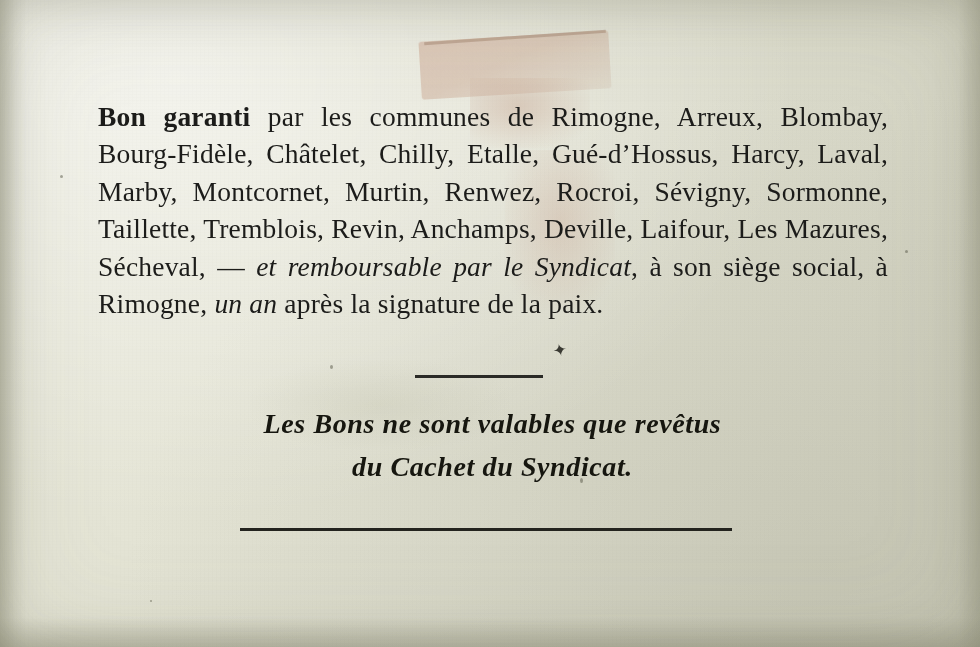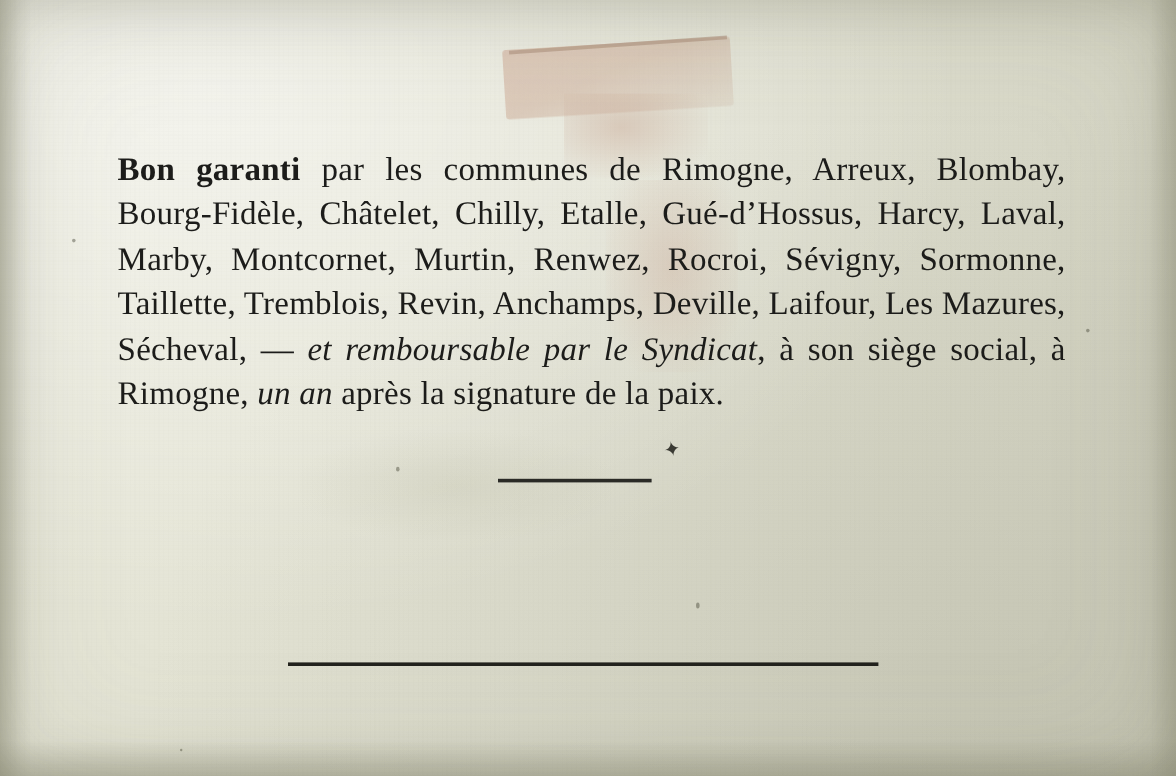--- a/index.html
+++ b/index.html
@@ -111,21 +111,20 @@
     left: 250px; top: 360px;
     width: 260px; height: 90px;
     background: radial-gradient(ellipse at 50% 50%, rgba(180,180,155,0.22) 0%, rgba(180,180,155,0) 75%);
     pointer-events: none;
   }
 
   .content {
     position: absolute;
     inset: 0;
     padding: 0;
-    margin-top: 24px;
   }
 
   .para {
     position: absolute;
     left: 98px;
     top: 70px;
     width: 790px;
     color: #1c1c1a;
     font-size: 27.5px;
     line-height: 37.5px;
@@ -223,20 +222,24 @@
   <div class="stain-c"></div>
 
   <div class="content">
 
     <p class="para"><span class="lead">Bon garanti</span><span> par les communes de Rimogne, Arreux, Blombay, Bourg-Fidèle, Châtelet, Chilly, Etalle, Gué-d’Hossus, Harcy, Laval, Marby, Montcornet, Murtin, Renwez, Rocroi, Sévigny, Sormonne, Taillette, Tremblois, Revin, Anchamps, Deville, Laifour, Les Mazures, Sécheval, </span><span class="emdash">— </span><span class="ital">et remboursable par le Syndicat</span><span>, à son siège social, à Rimogne, </span><span class="ital">un an</span><span> après la signature de la paix.</span></p>
 
     <div class="mark-star">✦</div>
 
     <div class="rule-short"></div>
 
+    <div class="notice">
+      <div>Les Bons ne sont valables que revêtus</div>
+      <div>du Cachet du Syndicat.</div>
+    </div>
 
     <div class="rule-long"></div>
 
 
     <span class="speck" style="left:60px; top:175px; width:3px; height:3px;"></span>
     <span class="speck" style="left:330px; top:365px; width:3px; height:4px;"></span>
     <span class="speck" style="left:580px; top:478px; width:3px; height:5px;"></span>
     <span class="speck" style="left:905px; top:250px; width:3px; height:3px;"></span>
     <span class="speck" style="left:150px; top:600px; width:2px; height:2px;"></span>
   </div>

